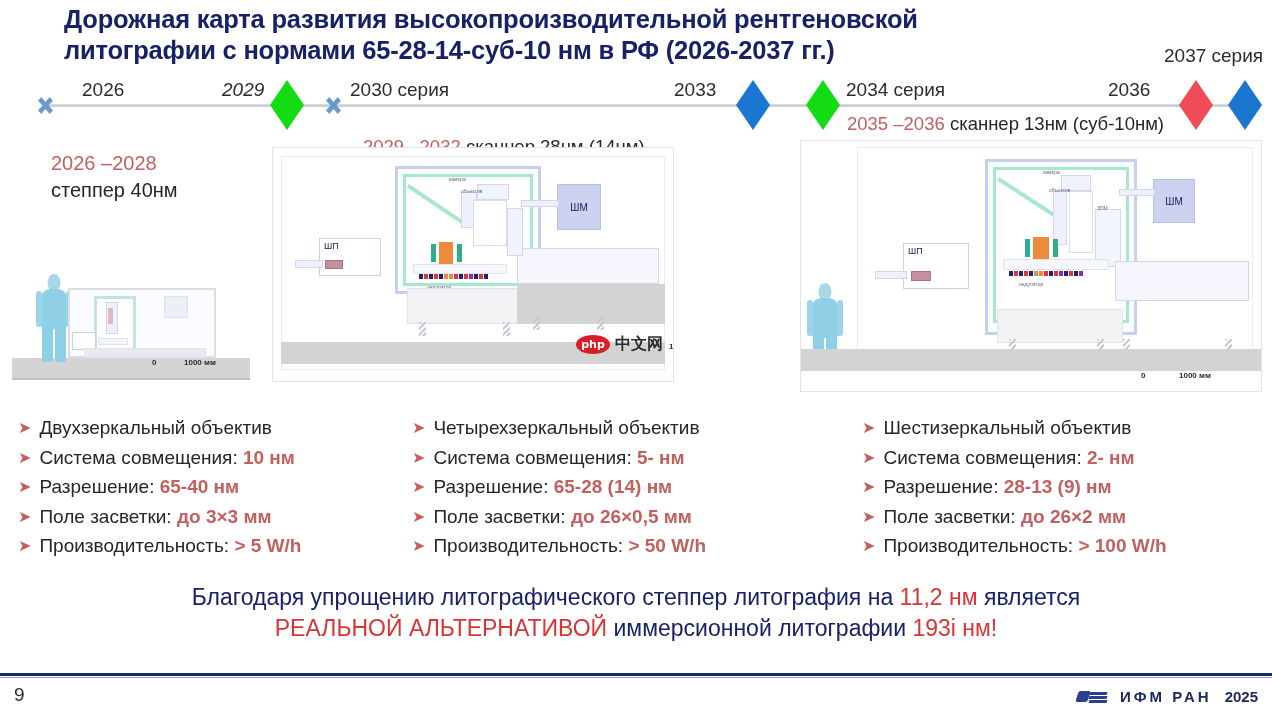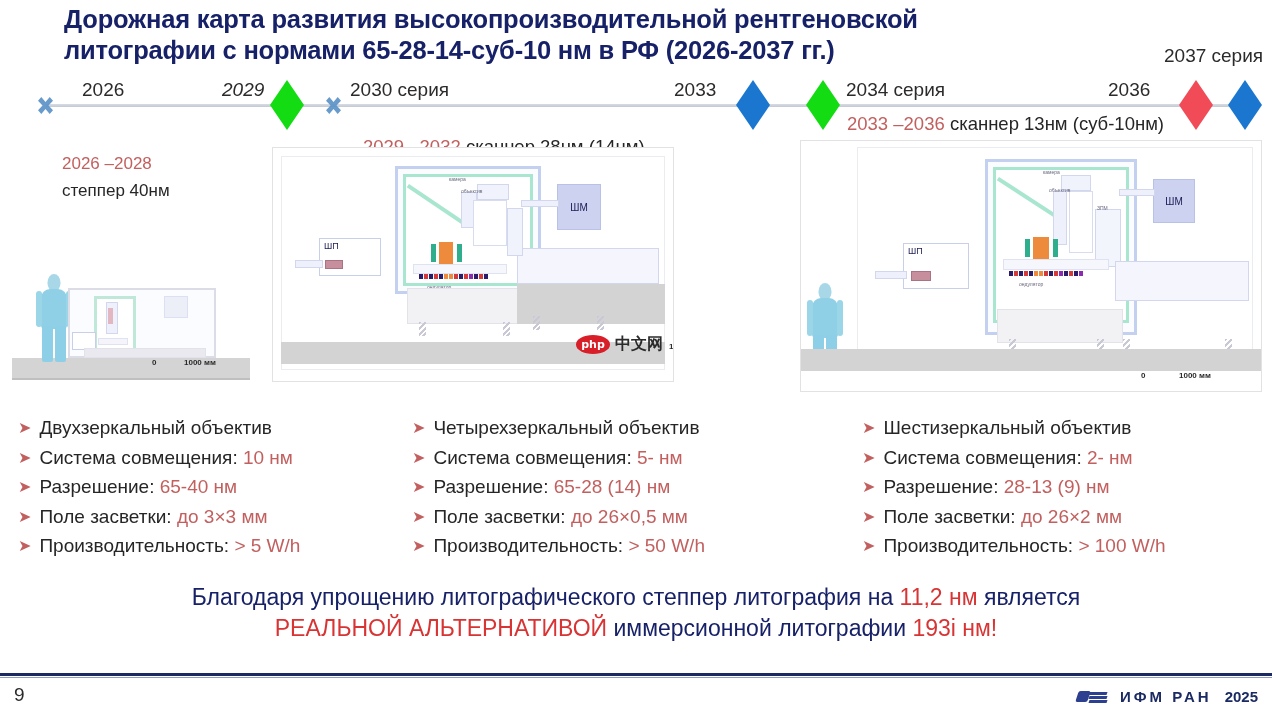--- a/index.html
+++ b/index.html
@@ -51,21 +51,21 @@
     position:absolute;
     font-size:19px;
     color:#2b2b2b;
     white-space:nowrap;
   }
 
   
   .cap{position:absolute;white-space:nowrap;font-size:18.5px;color:#262626;}
   .cap .yr{color:#c2605f;}
   .cap-left{
-    position:absolute;left:62px;top:150px;font-size:17px;line-height:27px;color:#262626;
+    position:absolute;left:51px;top:150px;font-size:20px;line-height:27px;color:#262626;
   }
   .cap-left .yr{color:#c2605f;}
 
   
   .panel{position:absolute;background:#ffffff;overflow:hidden;}
   .panel-border{border:1px solid #e2e2e2;}
   .floor{position:absolute;left:0;bottom:0;width:100%;background:#d3d3d3;}
   .floorline{position:absolute;left:0;bottom:0;width:100%;height:2px;background:#bfbfbf;}
 
   
@@ -109,21 +109,21 @@
   .wm .cn{font-size:16px;font-weight:bold;color:#2b2b2b;font-family:"DejaVu Sans", sans-serif;}
 
   
   .col{position:absolute;}
   .bullet{display:flex;align-items:baseline;gap:8px;margin-bottom:6.5px;white-space:nowrap;}
   .bullet .arw{
     color:#c2605f;font-size:16px;line-height:1;flex:none;
     transform:translateY(-1px);
   }
   .bullet .txt{font-size:19px;color:#262626;line-height:23px;}
-  .bullet .val{color:#c2605f;}
+  .bullet .val{color:#c2605f;font-weight:bold;}
 
   
   .concl{
     position:absolute;left:0;top:582px;width:1272px;text-align:center;
     font-size:23px;line-height:31px;color:#172168;
   }
   .concl .hl{color:#d83434;text-align:center;}
   .concl .alt{color:#d83434;}
   .concl-l2{display:block;}
 
@@ -187,21 +187,21 @@
   <div class="cap-left">
     <div class="yr">2026 –2028</div>
     <div>степпер 40нм</div>
   </div>
 
   <div class="cap" style="left:363px;top:136px;">
     <span class="yr">2029 –2032</span><span> сканнер 28нм (14нм)</span>
   </div>
 
   <div class="cap" style="left:847px;top:113px;">
-    <span class="yr">2033 –2036</span><span> сканнер 13нм (суб-10нм)</span>
+    <span class="yr">2035 –2036</span><span> сканнер 13нм (суб-10нм)</span>
   </div>
 
   <div class="panel" style="left:12px;top:262px;width:238px;height:118px;">
     <div class="floor" style="height:22px;background:#d4d4d4;"></div>
     <div class="floorline"></div>
 
     <div class="person" style="left:24px;top:12px;width:36px;height:88px;">
       <div class="head"></div>
         <div class="body"></div>
       <div class="arm-l"></div>

